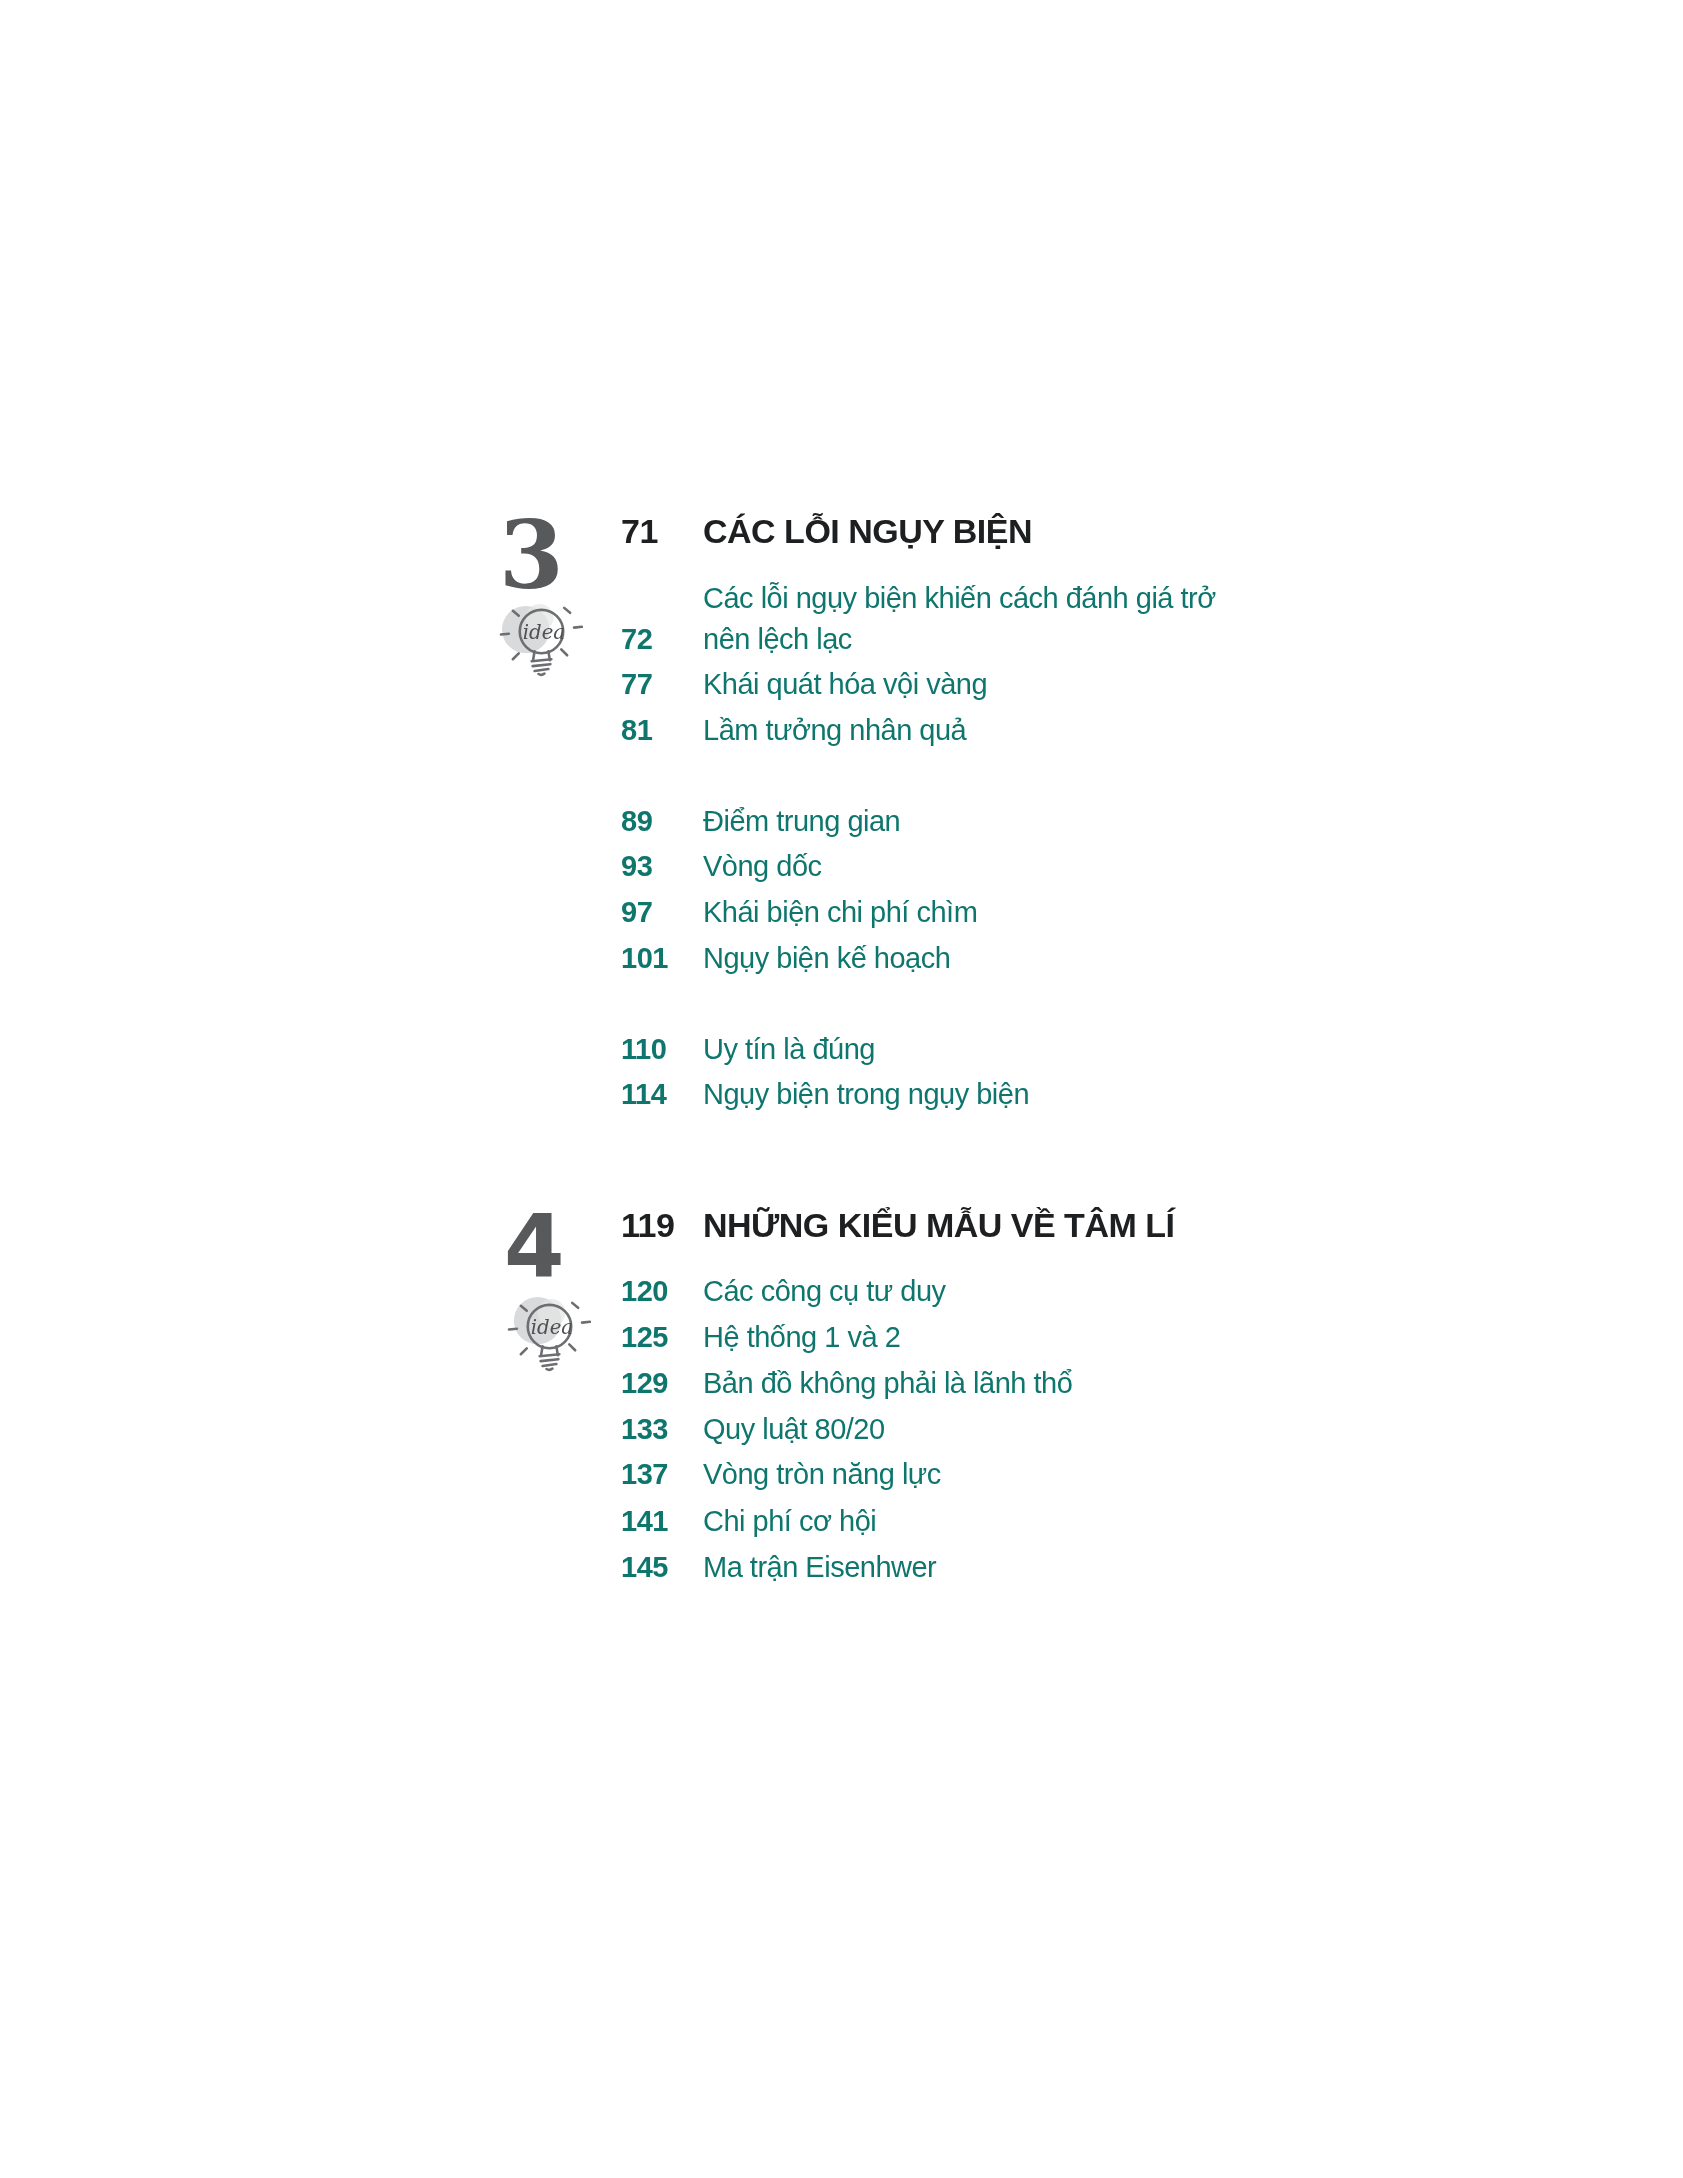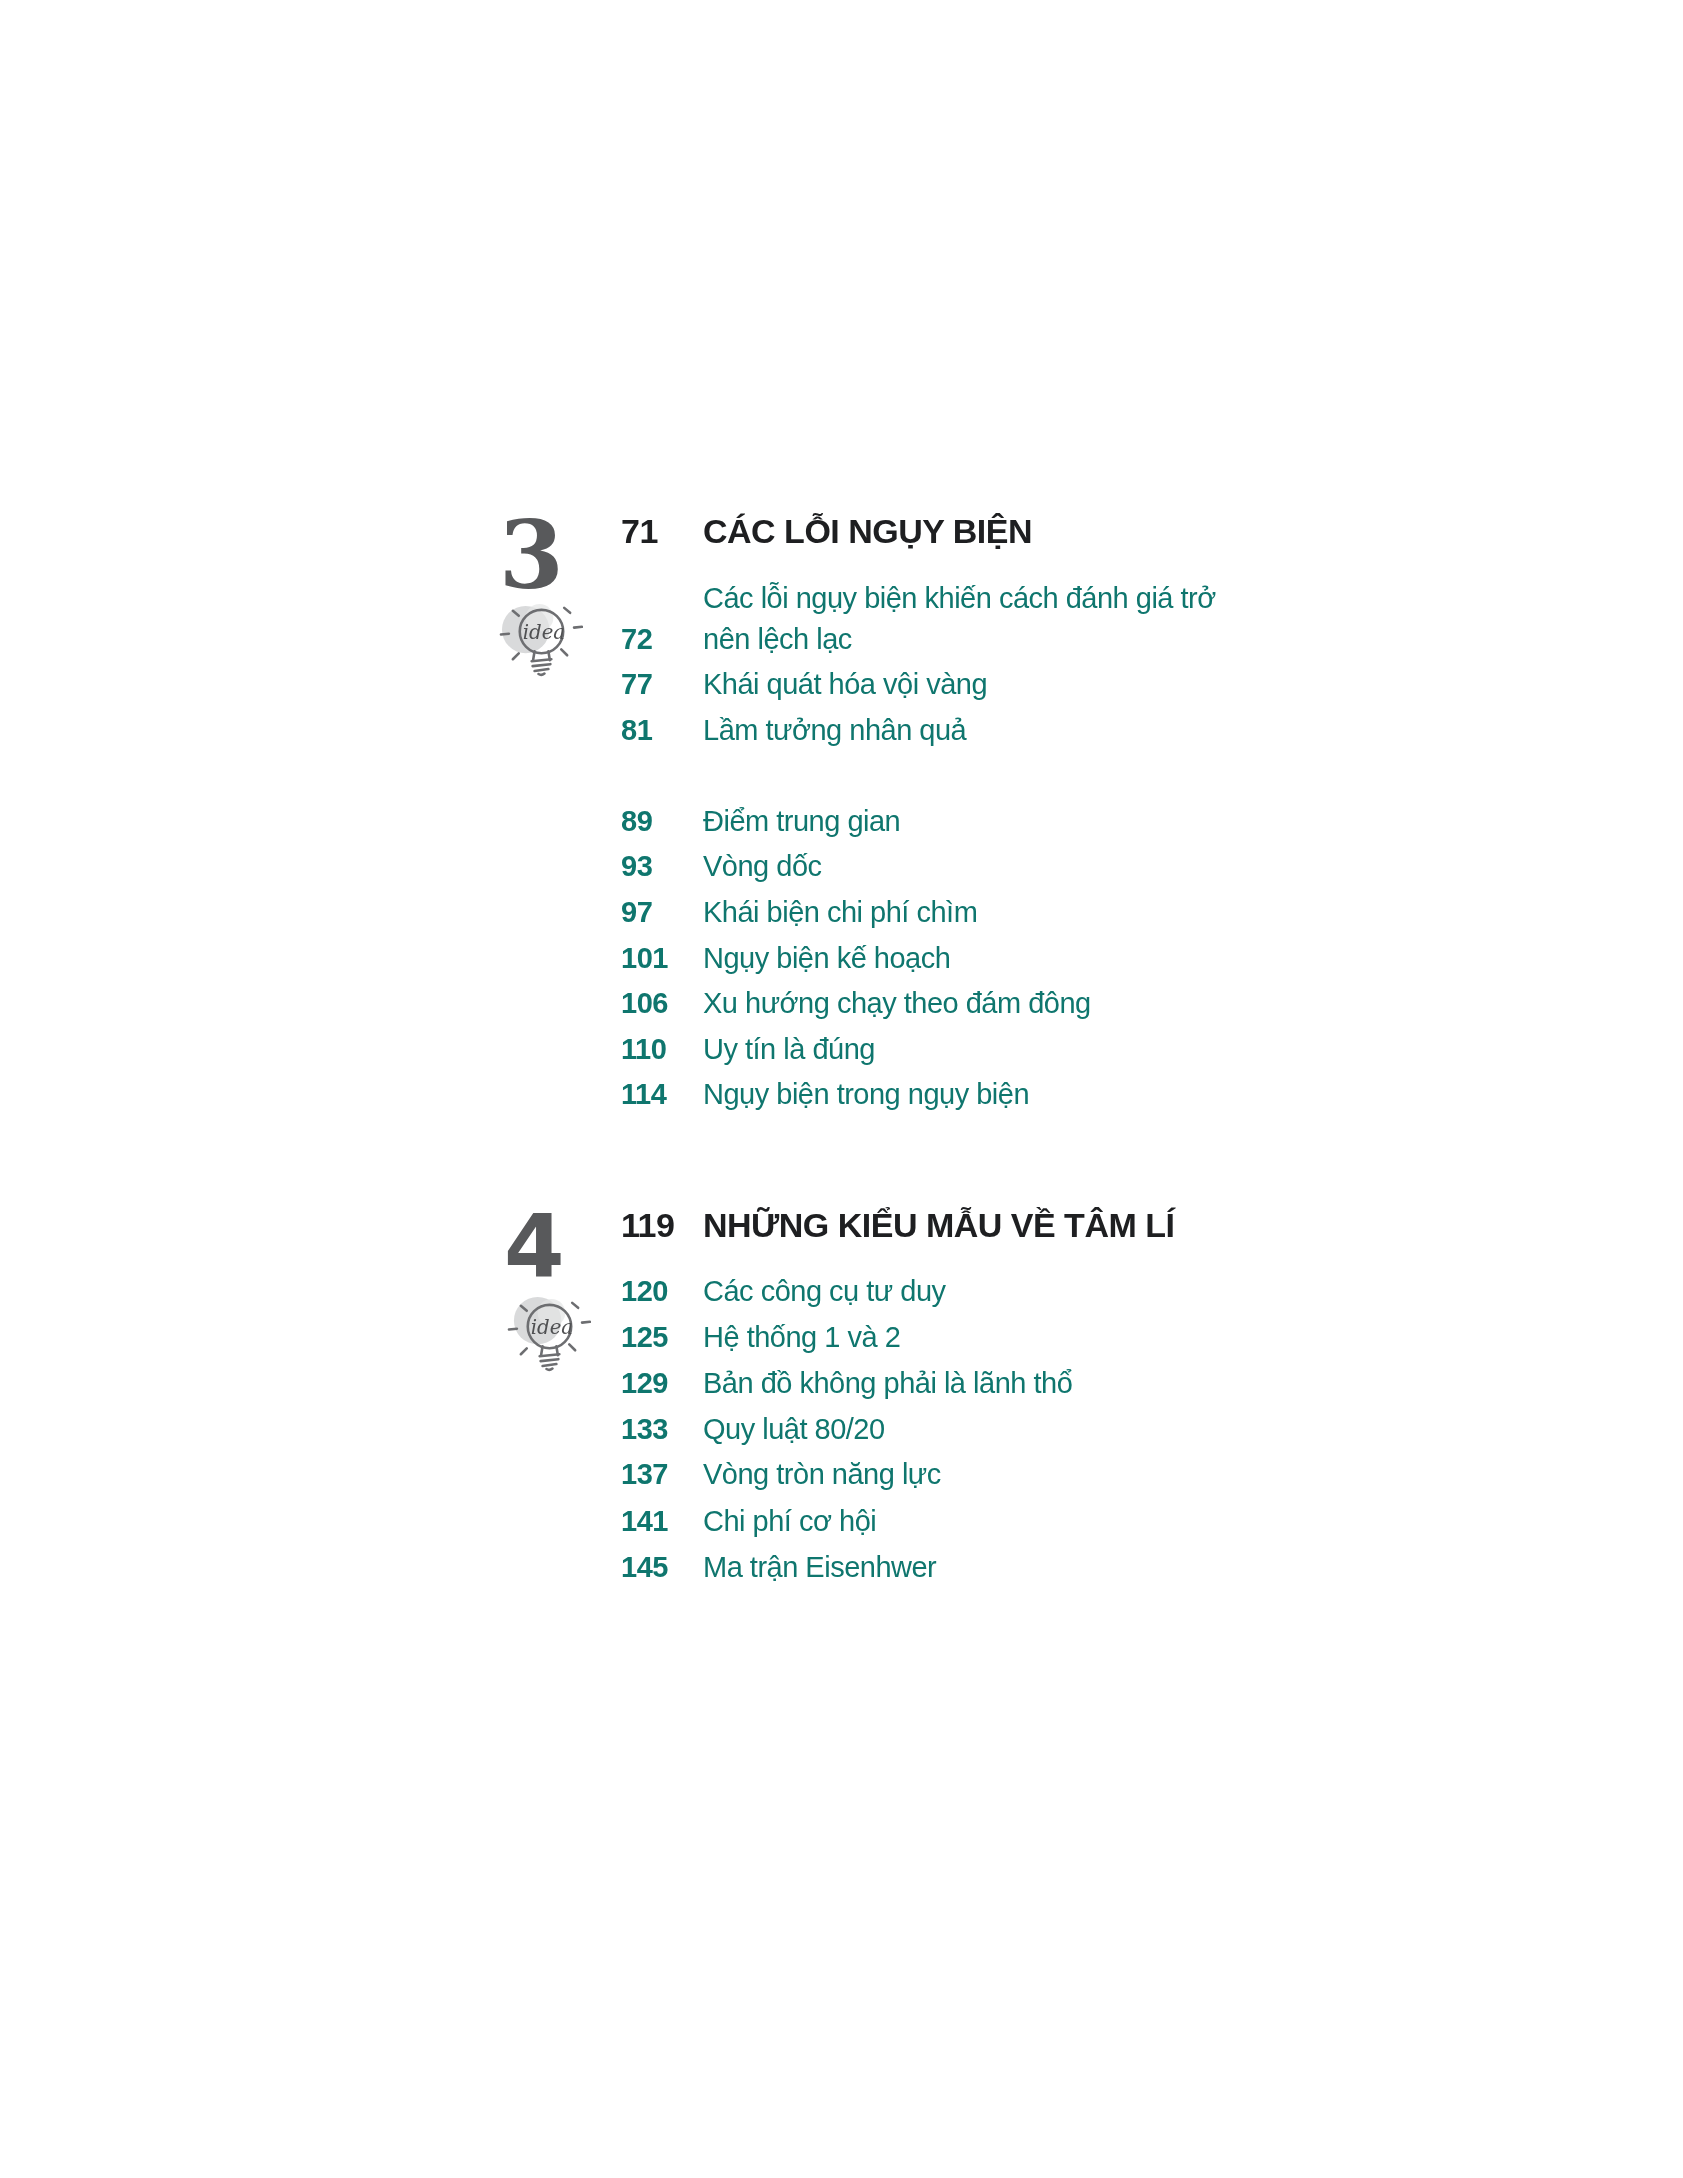--- a/index.html
+++ b/index.html
@@ -118,24 +118,20 @@
     <span class="title">Vòng dốc</span>
   </div>
   <div class="row item" style="top:892px">
     <span class="num">97</span>
     <span class="title">Khái biện chi phí chìm</span>
   </div>
   <div class="row item" style="top:938px">
     <span class="num">101</span>
     <span class="title">Ngụy biện kế hoạch</span>
   </div>
-  <div class="row item" style="top:983px">
-    <span class="num">106</span>
-    <span class="title">Xu hướng chạy theo đám đông</span>
-  </div>
   <div class="row item" style="top:1029px">
     <span class="num">110</span>
     <span class="title">Uy tín là đúng</span>
   </div>
   <div class="row item" style="top:1074px">
     <span class="num">114</span>
     <span class="title">Ngụy biện trong ngụy biện</span>
   </div>
 
   <div class="chapter-numeral numeral-sans" style="top:1204px; left:504px;">4</div>

